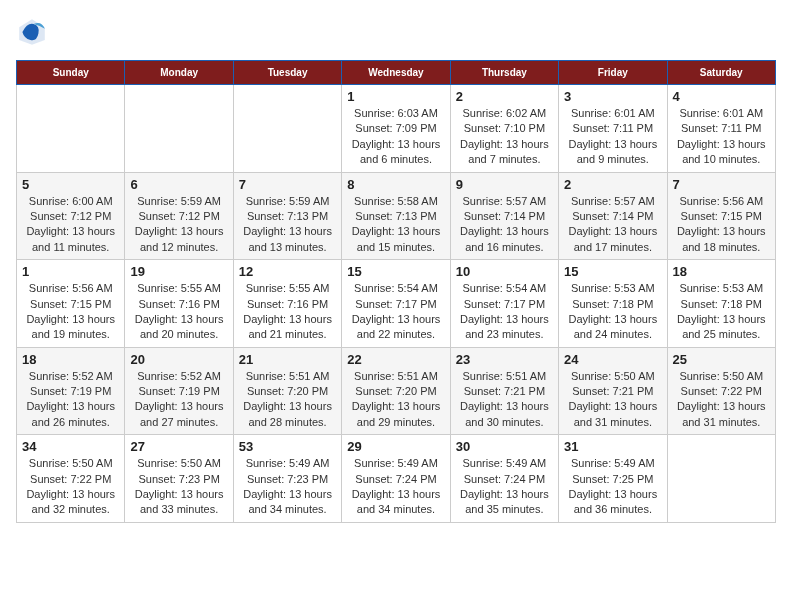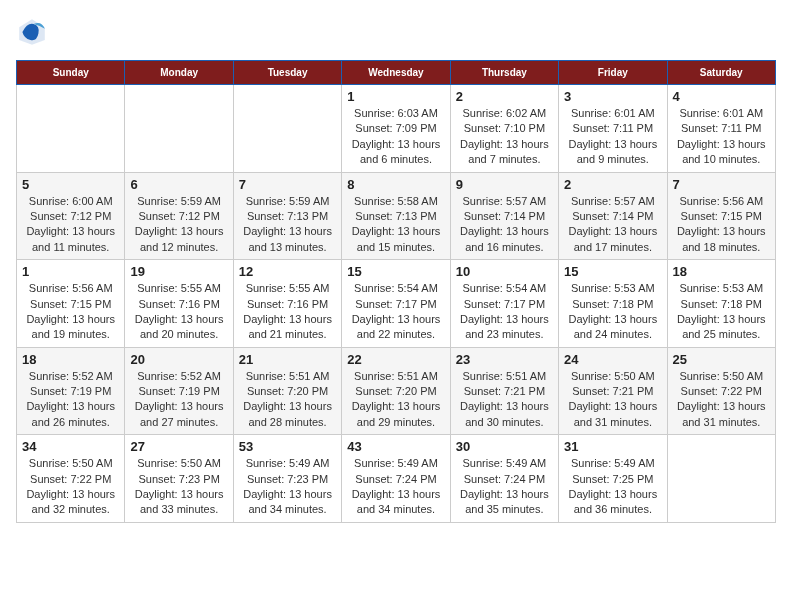--- a/index.html
+++ b/index.html
@@ -235,21 +235,21 @@
         </td>
         <td>
           <span class="day-number">27</span>
           <div class="day-info">Sunrise: 5:50 AM<br>Sunset: 7:23 PM<br>Daylight: 13 hours<br>and 33 minutes.</div>
         </td>
         <td>
           <span class="day-number">53</span>
           <div class="day-info">Sunrise: 5:49 AM<br>Sunset: 7:23 PM<br>Daylight: 13 hours<br>and 34 minutes.</div>
         </td>
         <td>
-          <span class="day-number">43</span>
+          <span class="day-number">29</span>
           <div class="day-info">Sunrise: 5:49 AM<br>Sunset: 7:24 PM<br>Daylight: 13 hours<br>and 34 minutes.</div>
         </td>
         <td>
           <span class="day-number">30</span>
           <div class="day-info">Sunrise: 5:49 AM<br>Sunset: 7:24 PM<br>Daylight: 13 hours<br>and 35 minutes.</div>
         </td>
         <td>
           <span class="day-number">31</span>
           <div class="day-info">Sunrise: 5:49 AM<br>Sunset: 7:25 PM<br>Daylight: 13 hours<br>and 36 minutes.</div>
         </td>

